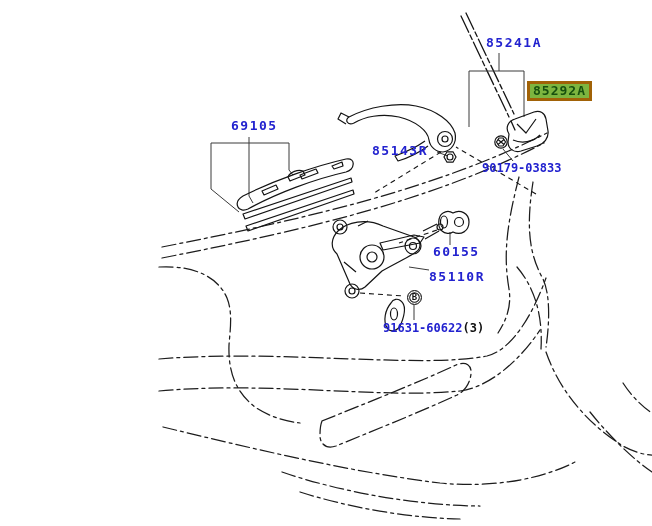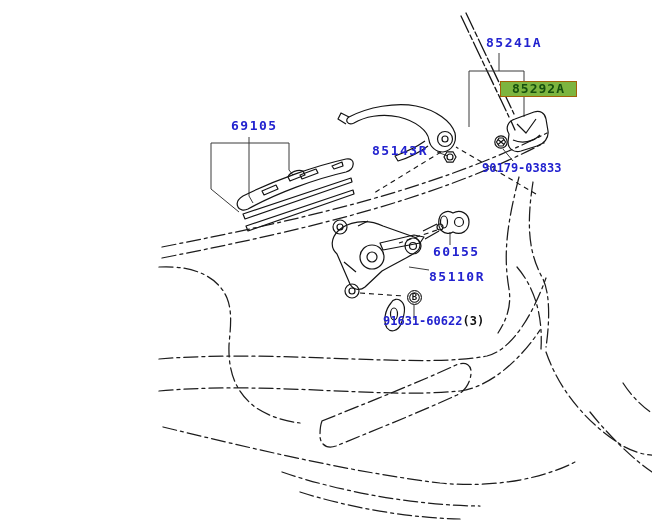--- a/index.html
+++ b/index.html
@@ -11,22 +11,22 @@
   
   .lbl{
     position:absolute;
     font-family:"DejaVu Sans Mono", monospace;
     font-size:13px;font-weight:bold;letter-spacing:1.5px;
     color:#2222CF;white-space:nowrap;line-height:14px;
     cursor:pointer;
   }
   .lbl.narrow{font-size:12px;letter-spacing:0px;}
   .lbl.hl{
-    background:#7DB53F;border:1px solid #a16207;color:#17500E;
-    padding:0px 11px;letter-spacing:1px;
+    background:#7DB53F;border:3px solid #a16207;color:#17500E;
+    padding:0px 3px;letter-spacing:1px;margin-left:27px;
   }
   .suffix{color:#111111;letter-spacing:0px;font-weight:bold;}
   
   .callout-b{
     position:absolute;left:407px;top:290px;width:13px;height:13px;
     border:1.6px solid #111;border-radius:50%;
     box-shadow:0 0 0 1.2px #fff inset, 0 0 0 2.2px #111 inset;
     display:flex;align-items:center;justify-content:center;
     font-size:9px;font-weight:bold;color:#111;
     font-family:"DejaVu Sans Mono", monospace;line-height:1;
@@ -160,19 +160,19 @@
   <div class="lbl" style="left:231px;top:119px;">69105</div>
 
   <div class="lbl" style="left:372px;top:144px;">85143R</div>
 
   <div class="lbl narrow" style="left:482px;top:161px;">90179-03833</div>
 
   <div class="lbl" style="left:433px;top:245px;">60155</div>
 
   <div class="lbl" style="left:429px;top:262px;margin-top:8px;">85110R</div>
 
-  <div class="lbl narrow" style="left:383px;top:314px;">
+  <div class="lbl narrow" style="left:383px;top:321px;">
     <span>91631-60622</span><span class="suffix">(3)</span>
   </div>
 
   <div class="callout-b">B</div>
 
 </div>
 
 </body></html>

